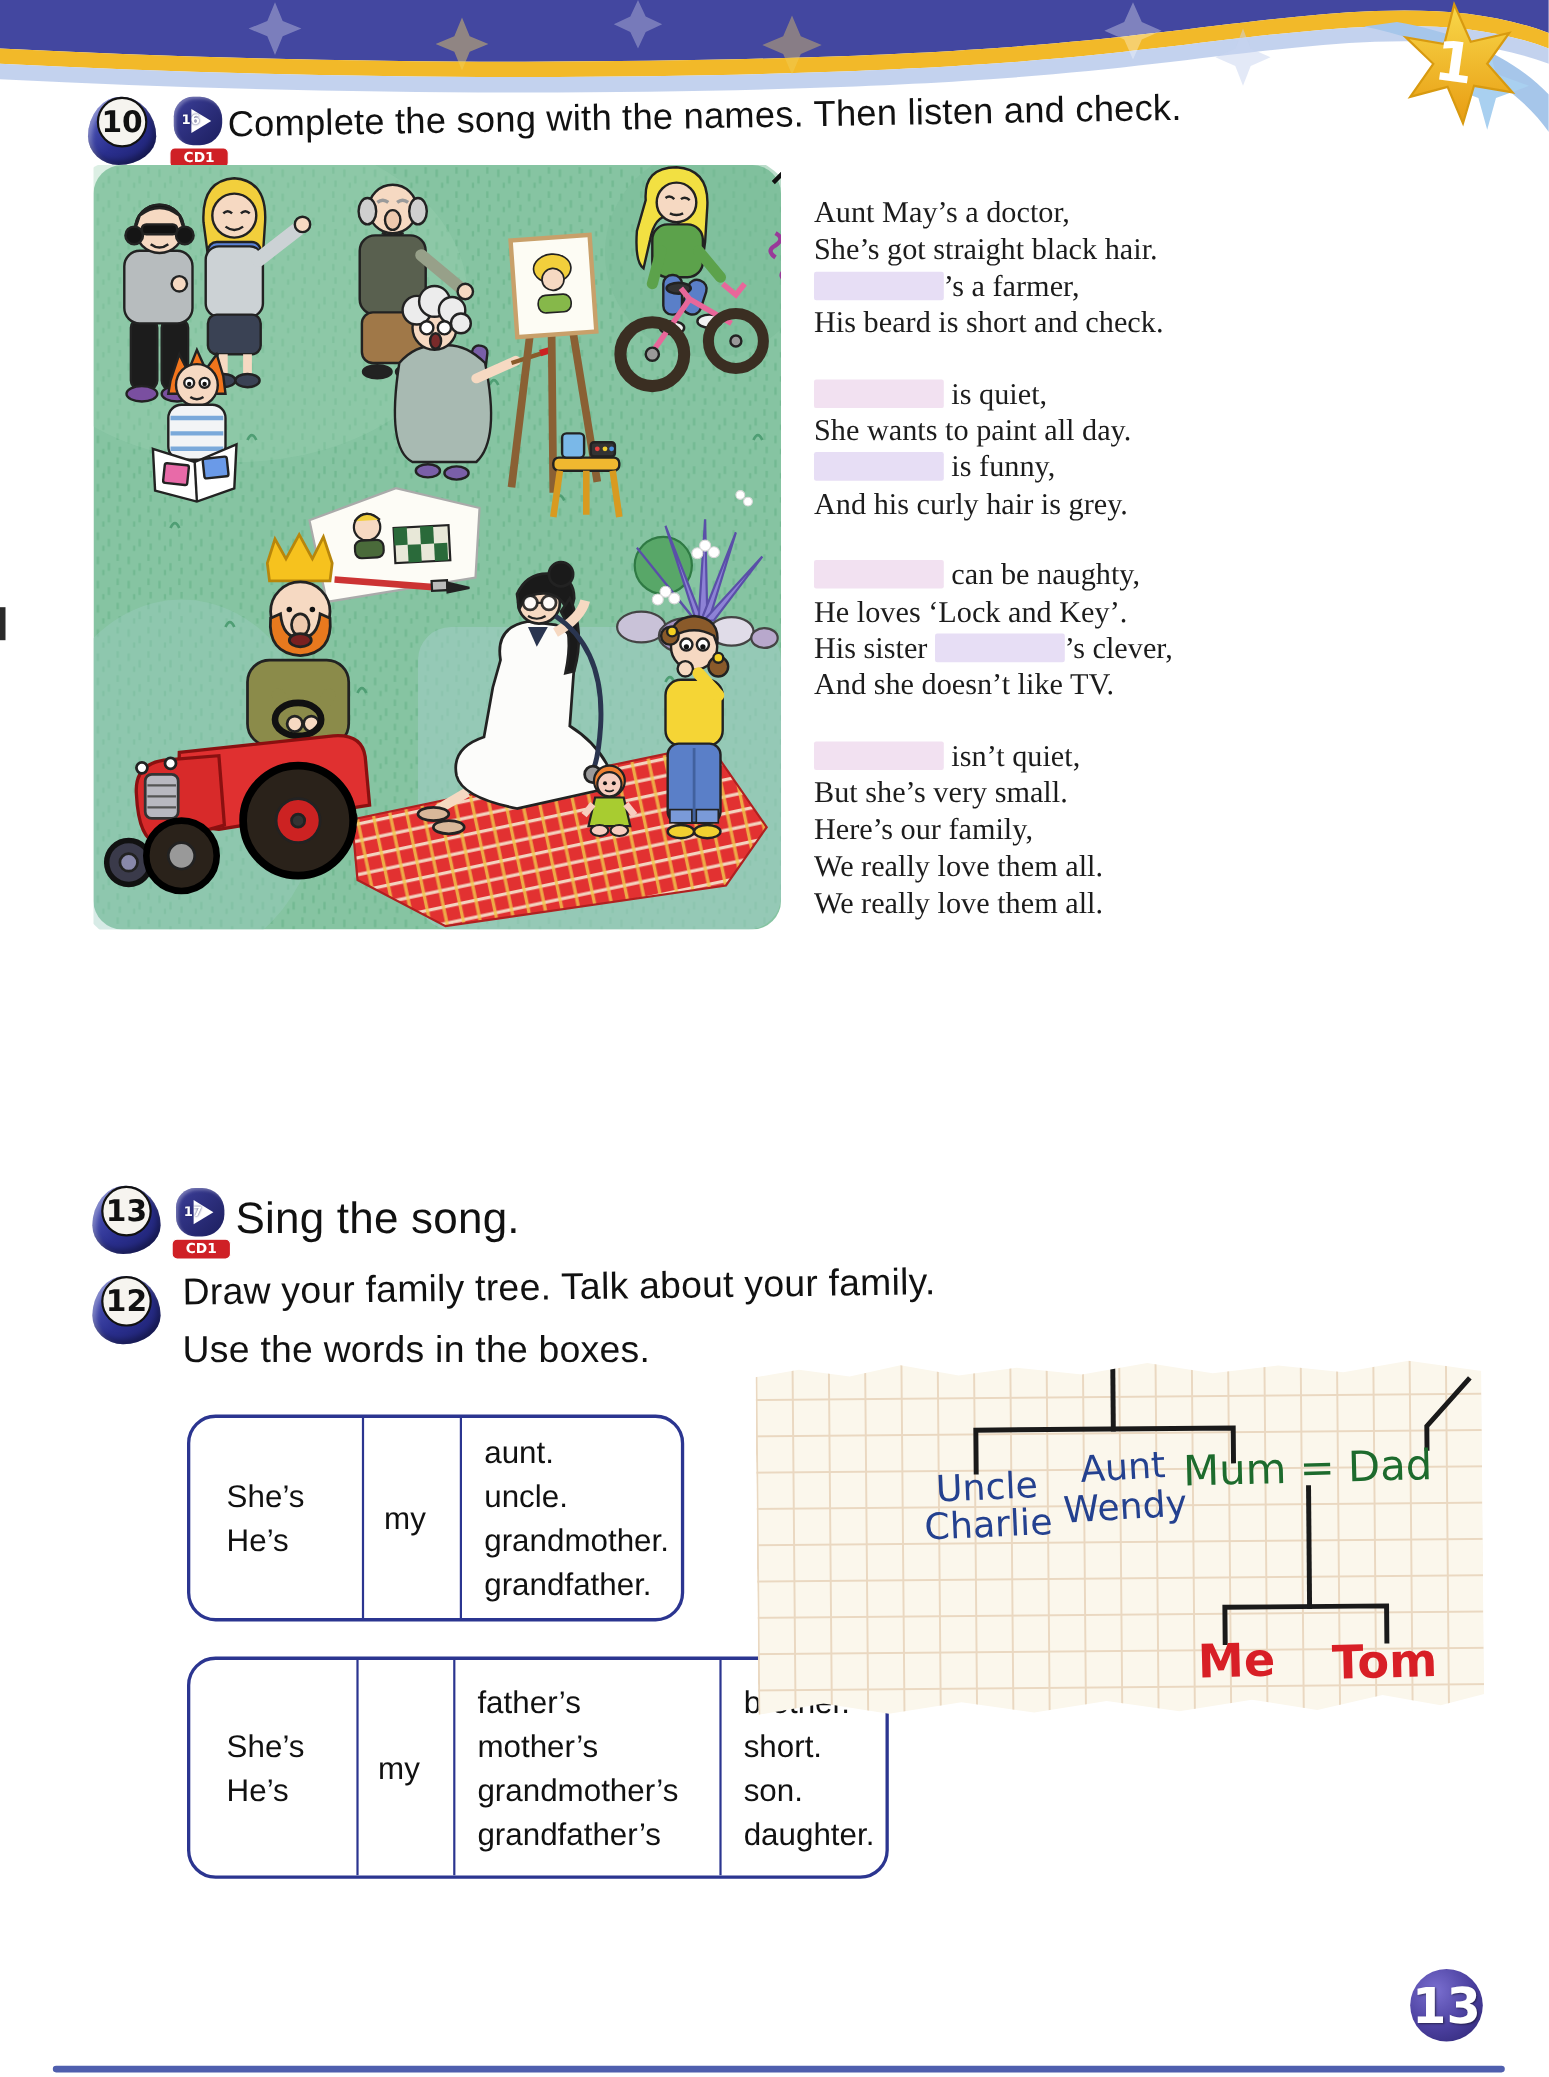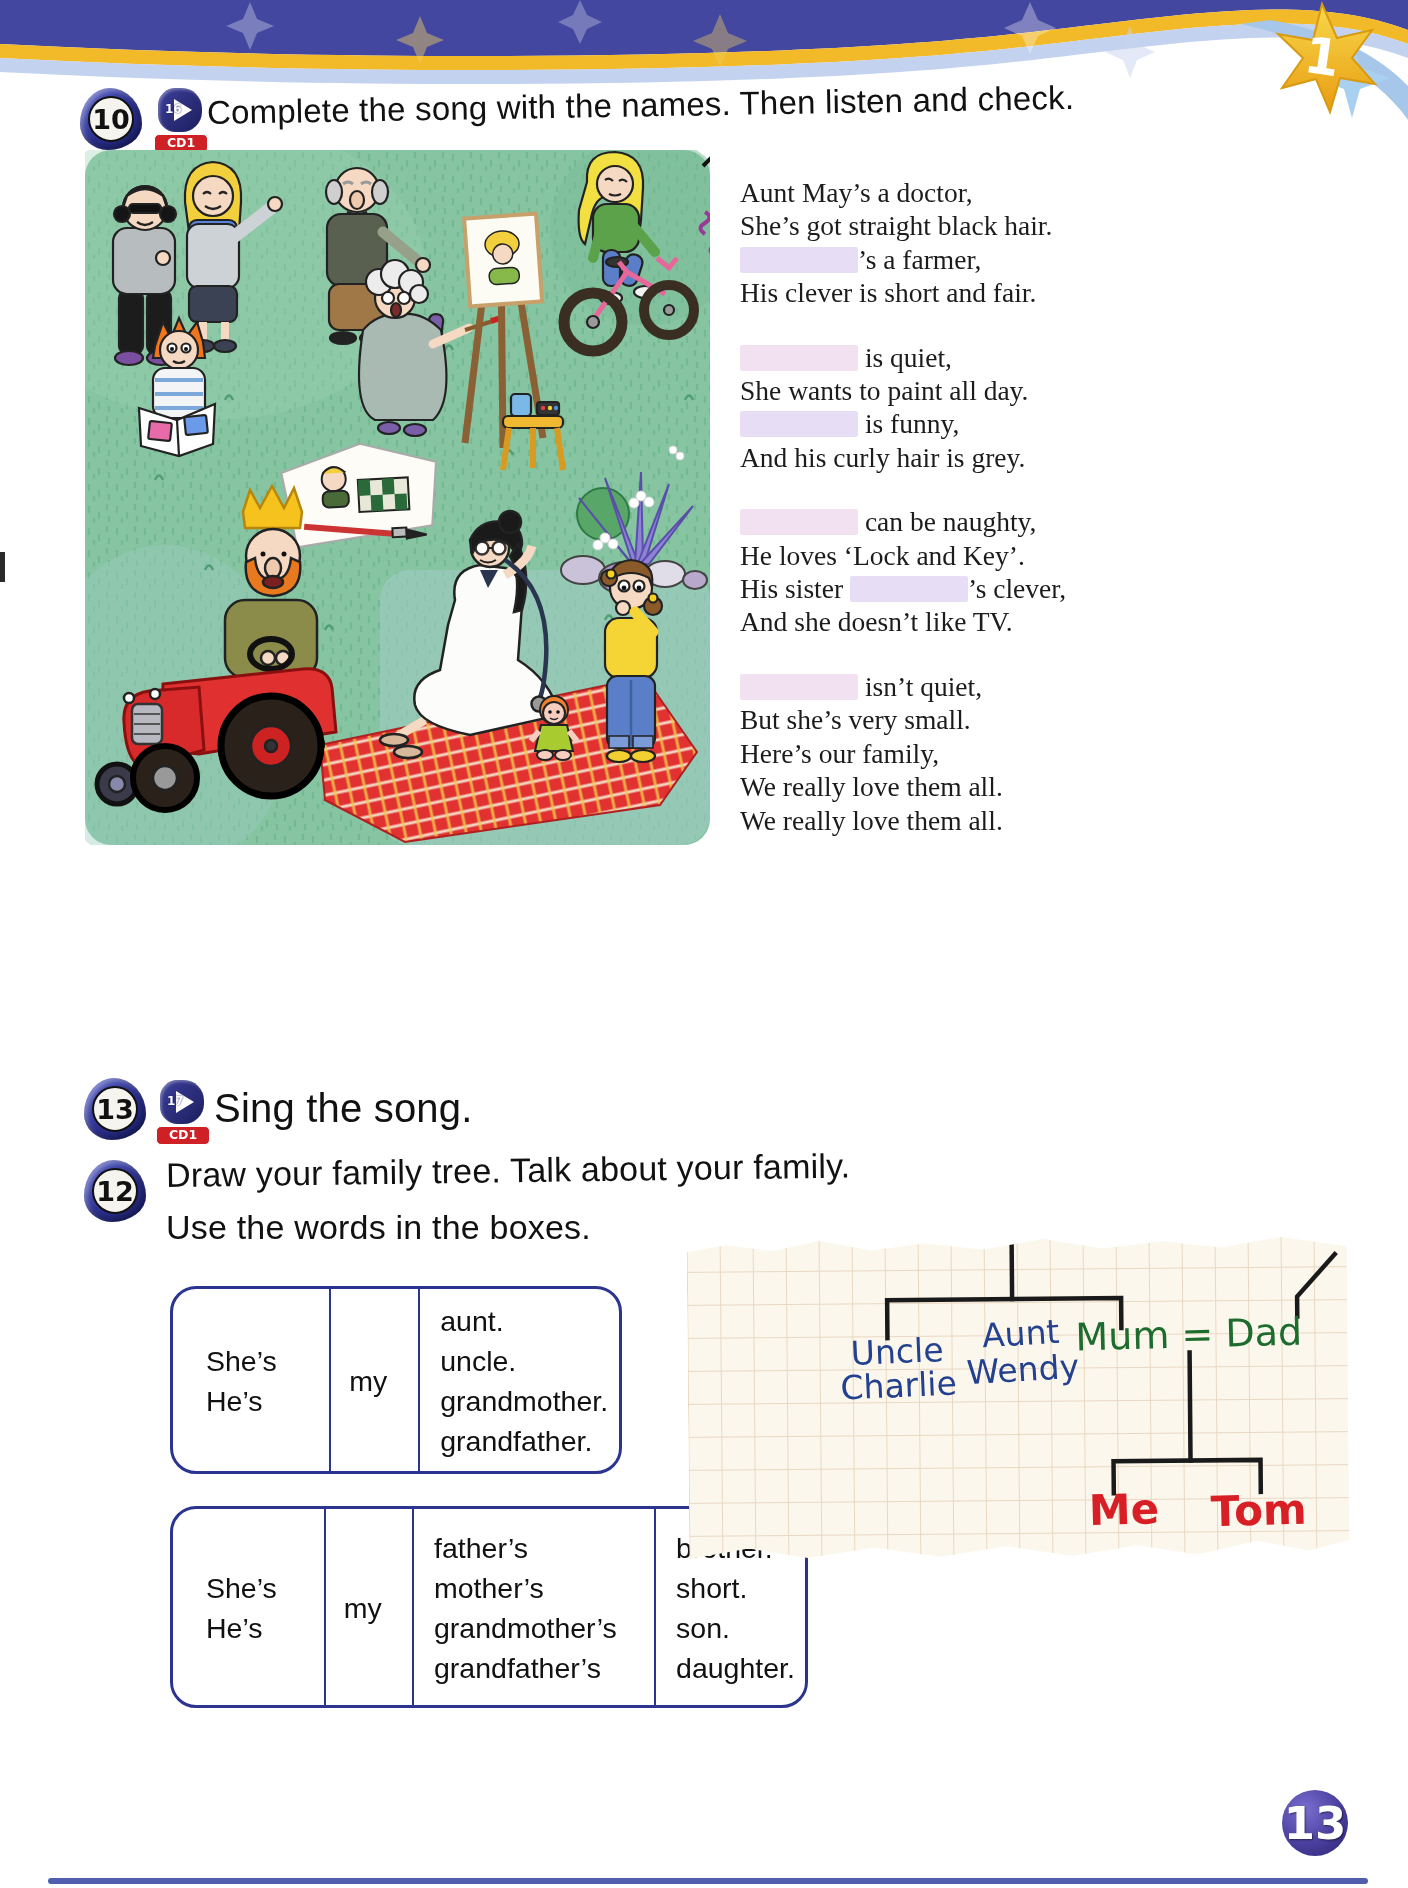--- a/index.html
+++ b/index.html
@@ -8,21 +8,21 @@
     font-family:"Liberation Sans",sans-serif;color:#151515;overflow:hidden;
   }
   
   .banner{position:absolute;left:0;top:0;width:1408px;height:135px;}
   
   .ex-badge{
     position:absolute;width:62px;height:62px;
     background:linear-gradient(135deg,#5a63c8 0%,#2a2f8e 55%,#1d2170 100%);
     border-radius:48% 52% 55% 45% / 58% 58% 42% 42%;
     box-shadow:inset -3px -4px 6px rgba(0,0,0,.35), inset 3px 3px 5px rgba(255,255,255,.35);
-    display:flex;align-items:center;justify-content:center;
+    display:flex;justify-content:center;
   }
   .ex-badge .inner{
     width:42px;height:42px;background:#f6f4ef;border:2px solid #111;border-radius:50%;
     display:flex;align-items:center;justify-content:center;
     font-size:27px;font-weight:bold;color:#111;font-family:"DejaVu Sans",sans-serif;
   }
   
   .cd-icon{
     position:absolute;width:44px;height:44px;background:linear-gradient(135deg,#3c3f9a,#1c1e5e);
     border-radius:40% 46% 46% 40%;display:flex;align-items:center;justify-content:center;
@@ -406,21 +406,21 @@
     <ellipse cx="36" cy="208" rx="12" ry="6" fill="#f2d030"></ellipse>
     <ellipse cx="60" cy="208" rx="12" ry="6" fill="#f2d030"></ellipse>
   </g>
 </svg>
 
 <div class="song">
     <div class="verse">
       <div class="song-line">Aunt May’s a doctor,</div>
       <div class="song-line">She’s got straight black hair.</div>
       <div class="song-line"><span class="blank" style="background: rgb(231, 222, 245);"></span>’s a farmer,</div>
-      <div class="song-line">His clever is short and fair.</div>
+      <div class="song-line">His beard is short and check.</div>
     </div>
     <div class="verse">
       <div class="song-line"><span class="blank" style="background: rgb(242, 225, 241);"></span> is quiet,</div>
       <div class="song-line">She wants to paint all day.</div>
       <div class="song-line"><span class="blank" style="background: rgb(231, 222, 245);"></span> is funny,</div>
       <div class="song-line">And his curly hair is grey.</div>
     </div>
     <div class="verse">
       <div class="song-line"><span class="blank" style="background: rgb(242, 225, 241);"></span> can be naughty,</div>
       <div class="song-line">He loves ‘Lock and Key’.</div>

